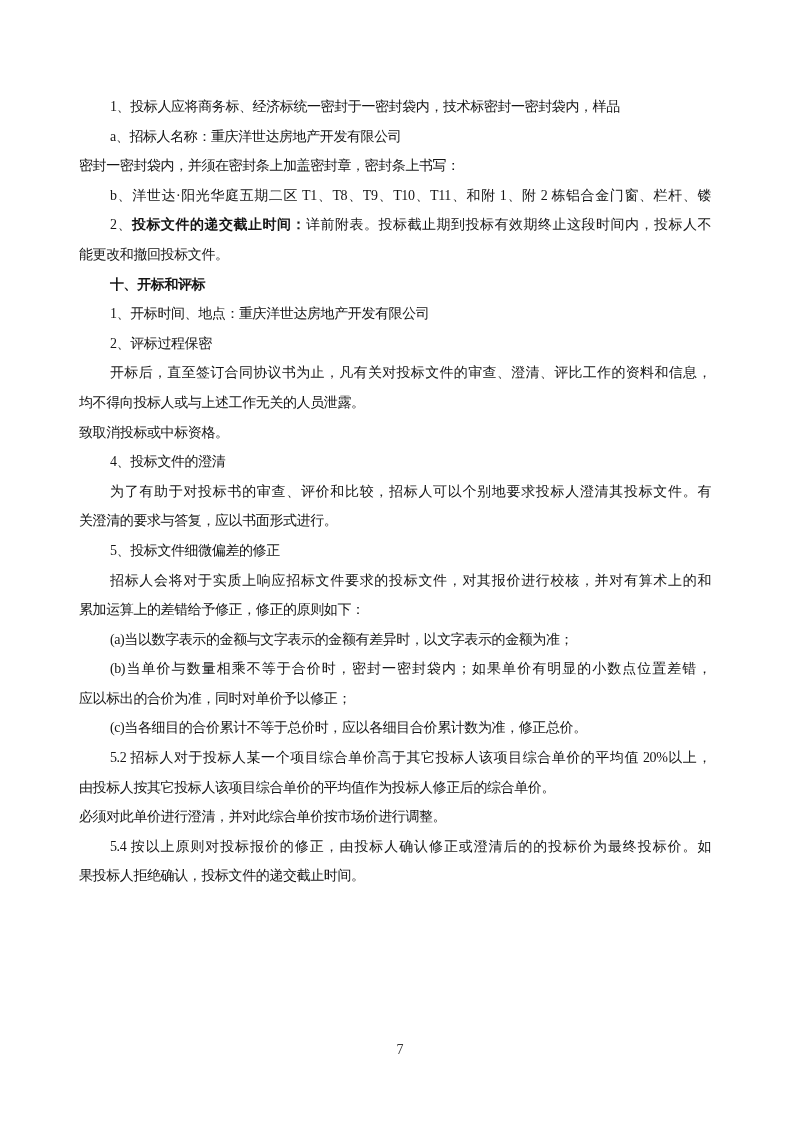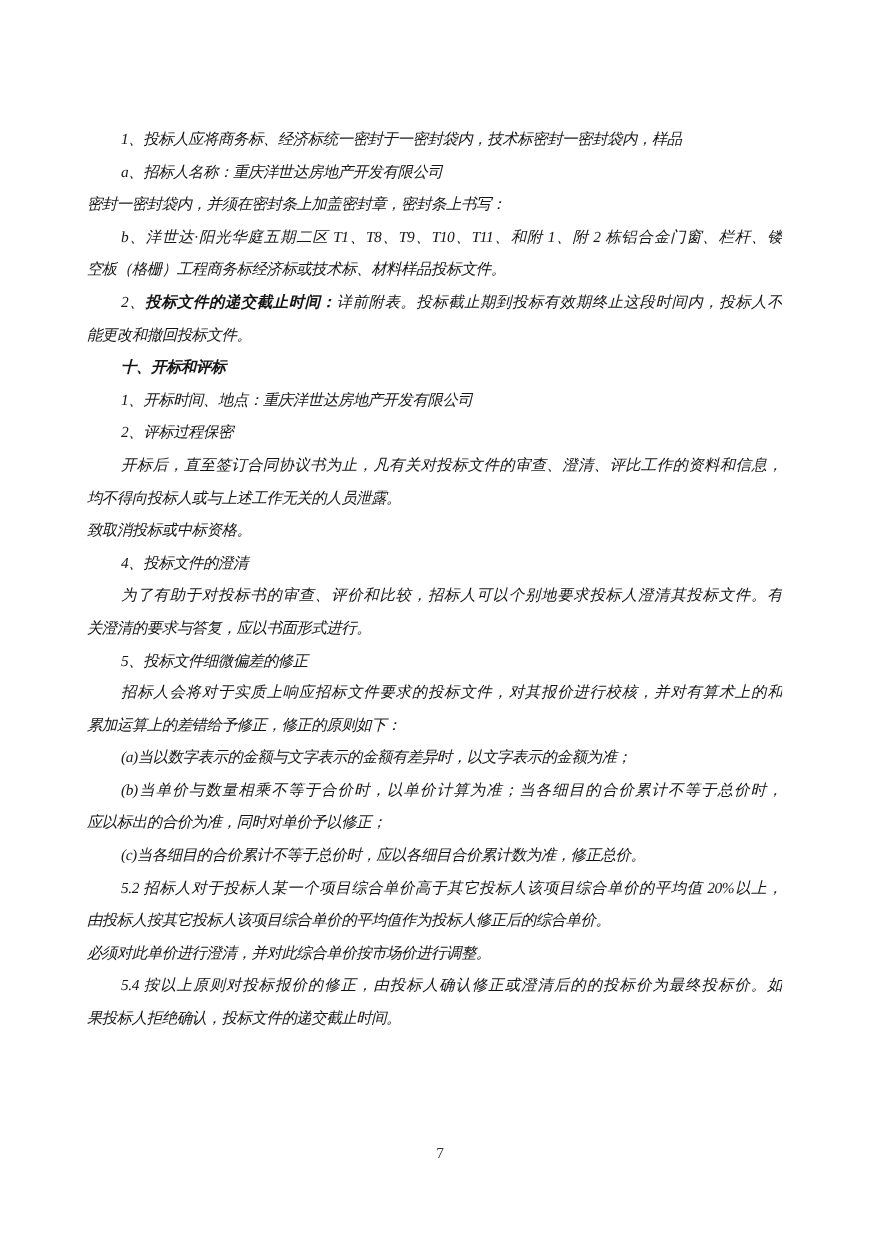--- a/index.html
+++ b/index.html
@@ -12,23 +12,22 @@
     width: 800px;
     height: 1131px;
     background: #ffffff;
     overflow: hidden;
     font-family: "Liberation Serif", "DejaVu Serif", serif;
     color: #151515;
   }
   .body-text {
     position: absolute;
     left: 79px;
-    top: 113px;
+    top: 92px;
     width: 632px;
-    font-style: italic;
   }
   .line {
     height: 29.6px;
     line-height: 29.6px;
     font-size: 14px;
     letter-spacing: -0.4px;
     white-space: nowrap;
     overflow: hidden;
     text-align: left;
   }
@@ -48,39 +47,38 @@
 </style>
 </head>
 <body>
 
 <div class="page">
   <div class="body-text">
     <div class="line ind">1、投标人应将商务标、经济标统一密封于一密封袋内，技术标密封一密封袋内，样品</div>
     <div class="line ind">a、招标人名称：重庆洋世达房地产开发有限公司</div>
     <div class="line">密封一密封袋内，并须在密封条上加盖密封章，密封条上书写：</div>
     <div class="line ind full">b、洋世达·阳光华庭五期二区 T1、T8、T9、T10、T11、和附 1、附 2 栋铝合金门窗、栏杆、镂</div>
-    <div class="line">空板（格栅）工程商务标经济标或技术标、材料样品投标文件。</div>
     <div class="line ind full">
       <span>2、</span><span class="b">投标文件的递交截止时间：</span><span>详前附表。投标截止期到投标有效期终止这段时间内，投标人不</span>
     </div>
     <div class="line">能更改和撤回投标文件。</div>
     <div class="line ind b">十、开标和评标</div>
     <div class="line ind">1、开标时间、地点：重庆洋世达房地产开发有限公司</div>
     <div class="line ind">2、评标过程保密</div>
     <div class="line ind full">开标后，直至签订合同协议书为止，凡有关对投标文件的审查、澄清、评比工作的资料和信息，</div>
     <div class="line">均不得向投标人或与上述工作无关的人员泄露。</div>
     <div class="line">致取消投标或中标资格。</div>
     <div class="line ind">4、投标文件的澄清</div>
     <div class="line ind full">为了有助于对投标书的审查、评价和比较，招标人可以个别地要求投标人澄清其投标文件。有</div>
     <div class="line">关澄清的要求与答复，应以书面形式进行。</div>
     <div class="line ind">5、投标文件细微偏差的修正</div>
     <div class="line ind full">招标人会将对于实质上响应招标文件要求的投标文件，对其报价进行校核，并对有算术上的和</div>
     <div class="line">累加运算上的差错给予修正，修正的原则如下：</div>
     <div class="line ind">(a)当以数字表示的金额与文字表示的金额有差异时，以文字表示的金额为准；</div>
-    <div class="line ind full">(b)当单价与数量相乘不等于合价时，以单价计算为准；当各细目的合价累计不等于总价时，</div>
+    <div class="line ind full">(b)当单价与数量相乘不等于合价时，密封一密封袋内；如果单价有明显的小数点位置差错，</div>
     <div class="line">应以标出的合价为准，同时对单价予以修正；</div>
     <div class="line ind">(c)当各细目的合价累计不等于总价时，应以各细目合价累计数为准，修正总价。</div>
     <div class="line ind full">5.2 招标人对于投标人某一个项目综合单价高于其它投标人该项目综合单价的平均值 20%以上，</div>
     <div class="line">由投标人按其它投标人该项目综合单价的平均值作为投标人修正后的综合单价。</div>
     <div class="line">必须对此单价进行澄清，并对此综合单价按市场价进行调整。</div>
     <div class="line ind full">5.4 按以上原则对投标报价的修正，由投标人确认修正或澄清后的的投标价为最终投标价。如</div>
     <div class="line">果投标人拒绝确认，投标文件的递交截止时间。</div>
   </div>
   <div class="page-num">7</div>
 </div>

